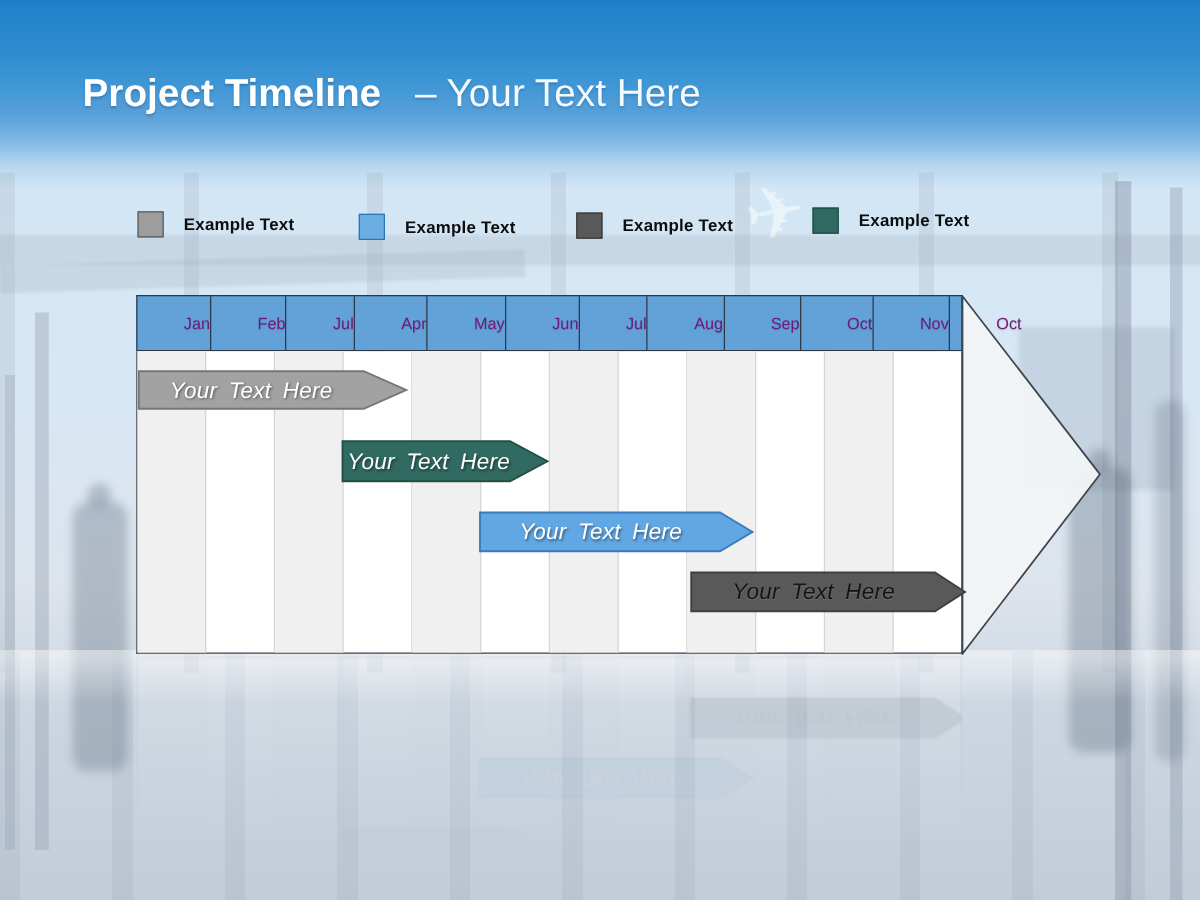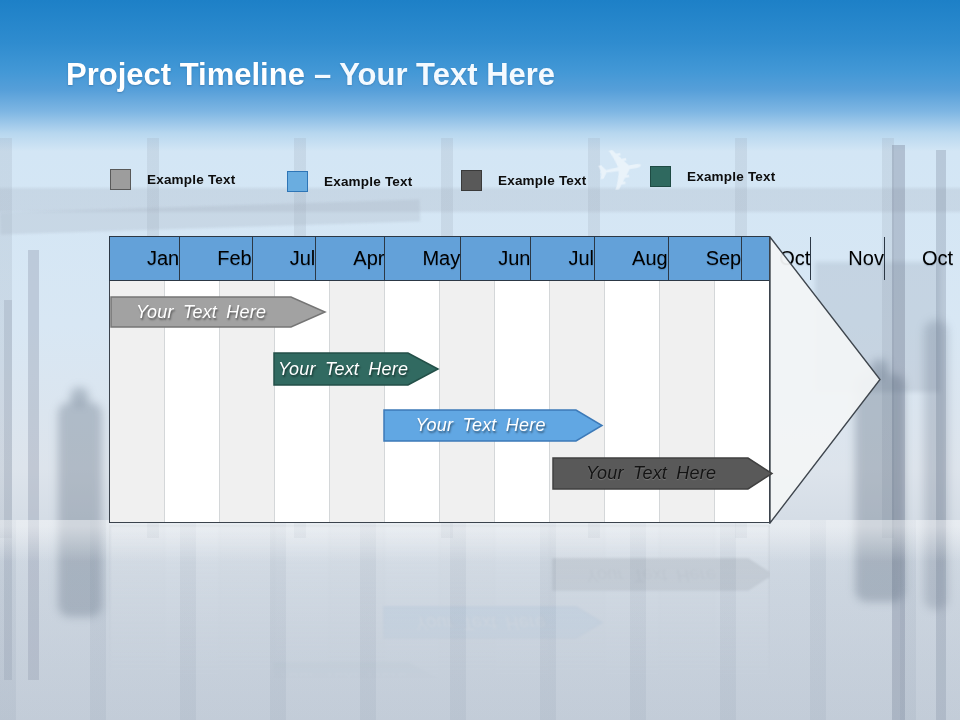--- a/index.html
+++ b/index.html
@@ -38,37 +38,37 @@
   .bg-floor{
     position:absolute; left:0; top:520px; width:100%; height:200px;
     background:
       linear-gradient(180deg, rgba(255,255,255,.45) 0 6px, rgba(255,255,255,0) 42px),
       repeating-linear-gradient(90deg, rgba(110,126,148,.10) 0 16px, rgba(110,126,148,0) 16px 90px),
       linear-gradient(180deg, rgba(190,200,212,0), rgba(172,184,199,.22));
   }
   
   .title{position:absolute; left:66px; top:57px; font-size:31px; color:#fff; white-space:nowrap;}
   .title .t-bold{font-weight:700; text-shadow:0 1px 2px rgba(0,40,80,.25);margin-top:32px;}
-  .title .t-rest{font-weight:700; margin-left:9px; color:#f4faff; text-shadow:0 1px 2px rgba(0,40,80,.2);}
+  .title .t-rest{font-weight:400; margin-left:27px; color:#f4faff; text-shadow:0 1px 2px rgba(0,40,80,.2);}
   
   .legend-item{position:absolute; display:flex; align-items:center; gap:16px;}
   .legend-swatch{width:21px; height:21px; box-sizing:border-box;}
   .legend-label{font-size:13.5px; font-weight:700; color:#0d0d0d; letter-spacing:.2px;}
   .li-1{left:110px; top:169px;} .li-2{left:287px; top:171px;}
   .li-3{left:461px; top:170px;} .li-4{left:650px; top:166px;}
   .sw-1{background:#9d9d9d; border:1.5px solid #595959;}
   .sw-2{background:#6aade0; border:1.5px solid #2e75b6;}
   .sw-3{background:#595959; border:1.5px solid #3a3a3a;}
   .sw-4{background:#2f695f; border:1.5px solid #1f4b44;}
   
   .timeline{position:absolute; left:109px; top:236px; width:661px; height:287px;}
   .tl-header{position:absolute; left:0; top:0; width:661px; height:45px; box-sizing:border-box;
     display:flex; background:#63a1d9; border:1.6px solid #2c3845;}
   .tl-cell{flex:1; display:flex; align-items:center; justify-content:center;
-    border-right:1.6px solid #2c3845; color:#000000; font-size:20px; text-shadow:0 1px 1px rgba(0,30,60,.2);margin-left:37px;}
+    border-right:1.6px solid #2c3845; color:#701a75; font-size:13px; text-shadow:0 1px 1px rgba(0,30,60,.2);margin-left:37px;}
   .tl-cell:last-child{border-right:none;}
   .tl-body{position:absolute; left:0; top:45px; width:661px; height:242px; box-sizing:border-box;
     display:flex; background:#fff; border:1.6px solid #3a424c; border-top:none;}
   .tl-col{flex:1; border-right:1px solid #d4d7d9;}
   .tl-col:nth-child(odd){background:#f0f0f0;}
   .tl-col:last-child{border-right:none;}
   .arrowhead{position:absolute; left:659.5px; top:-0.5px; width:113px; height:288px; z-index:1;}
   .arrowhead polygon{fill:rgba(242,244,246,.95); stroke:#3f464e; stroke-width:1.4;}
   
   .bar{position:absolute; z-index:2;}

